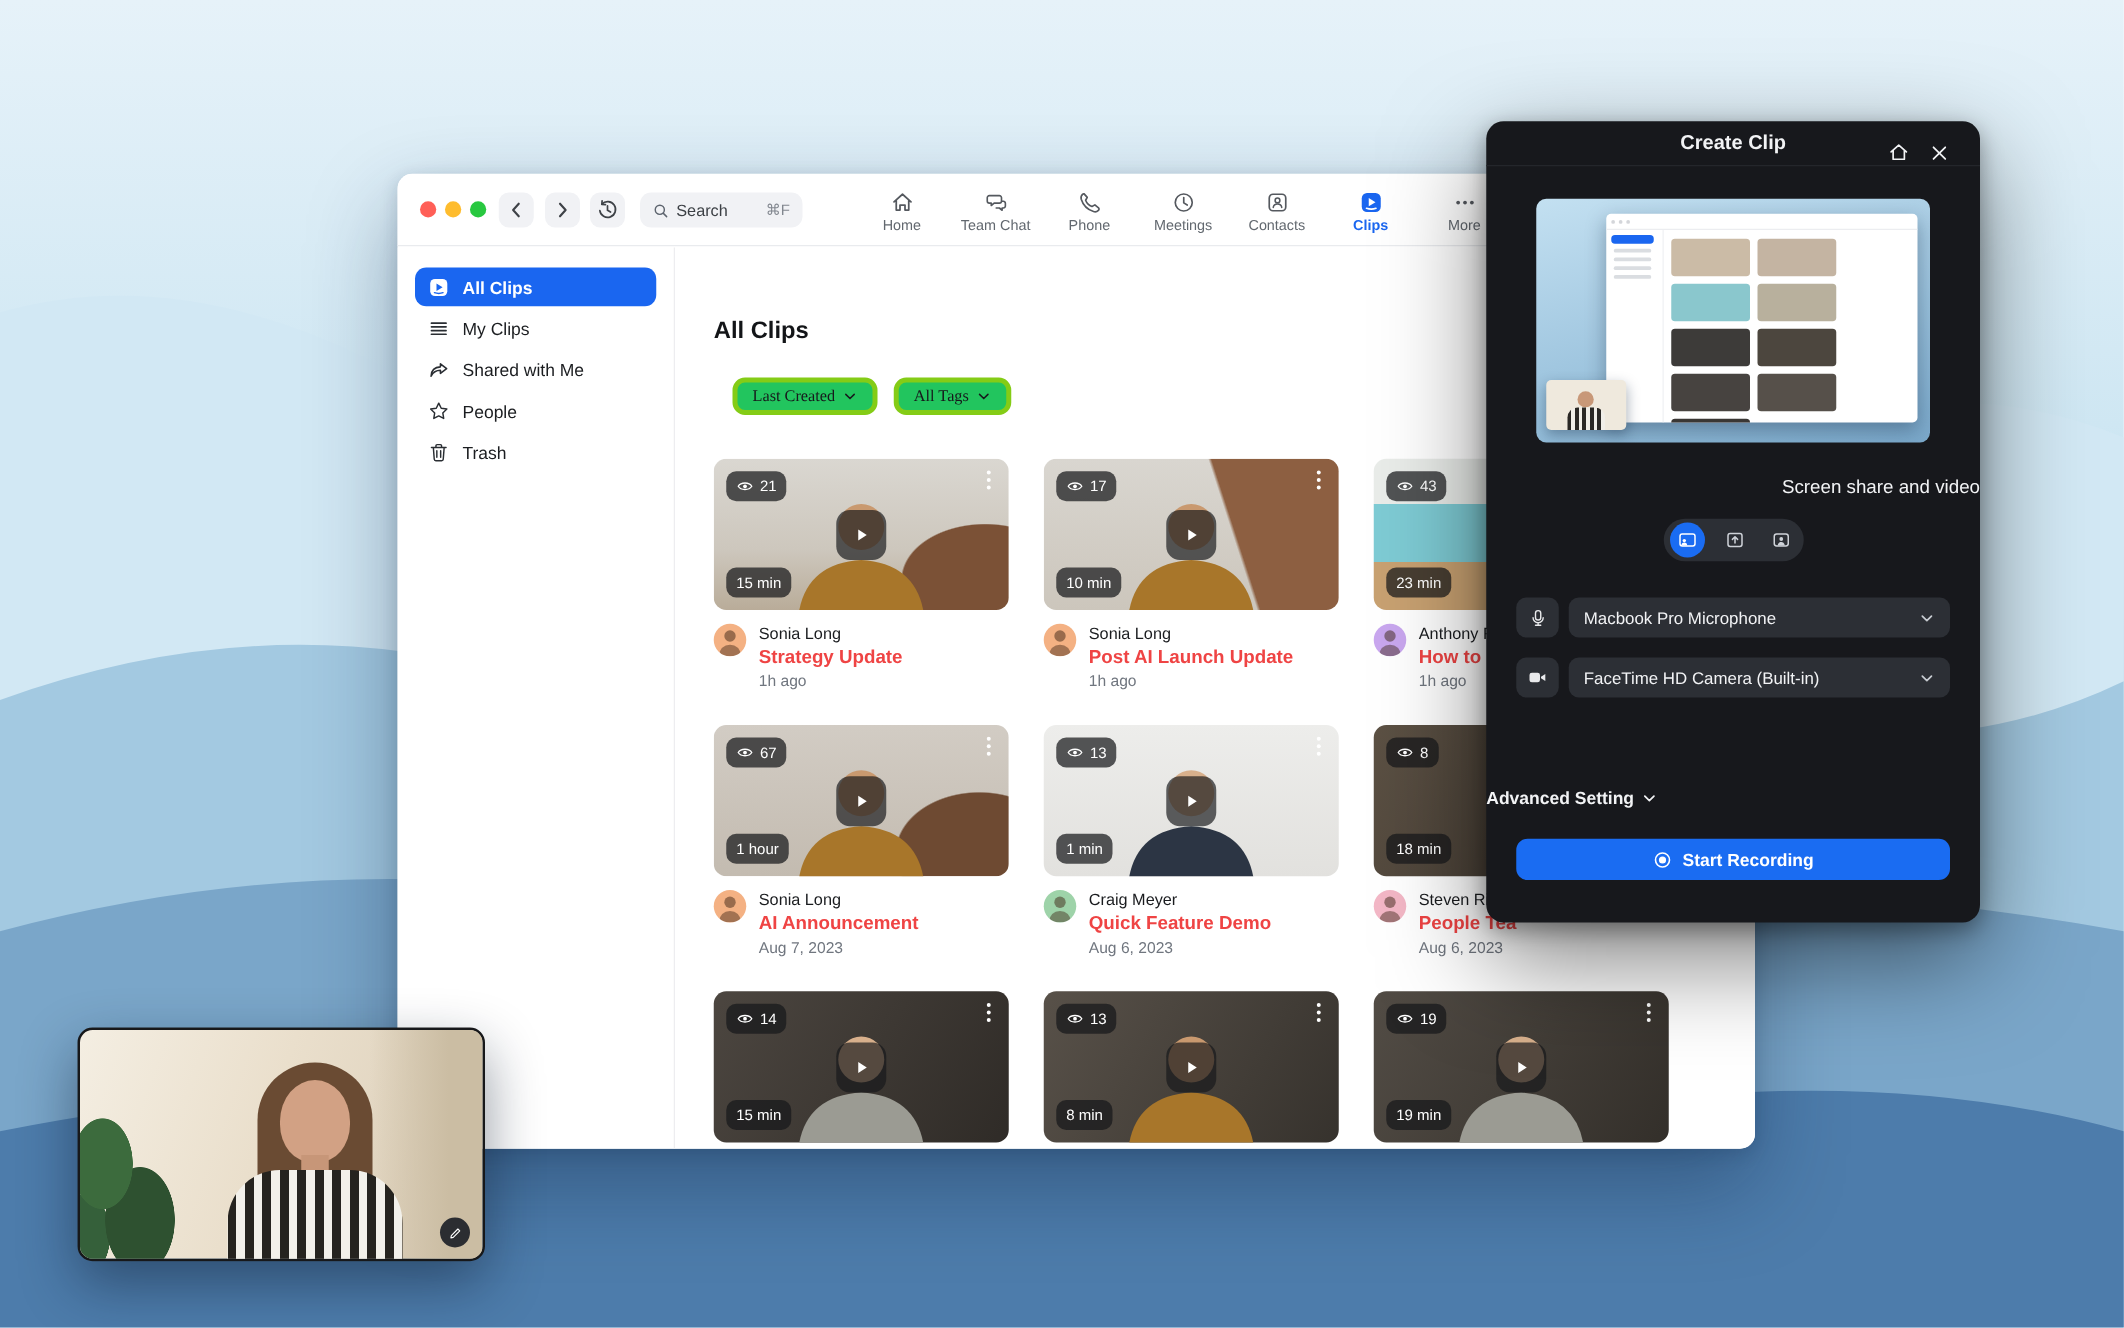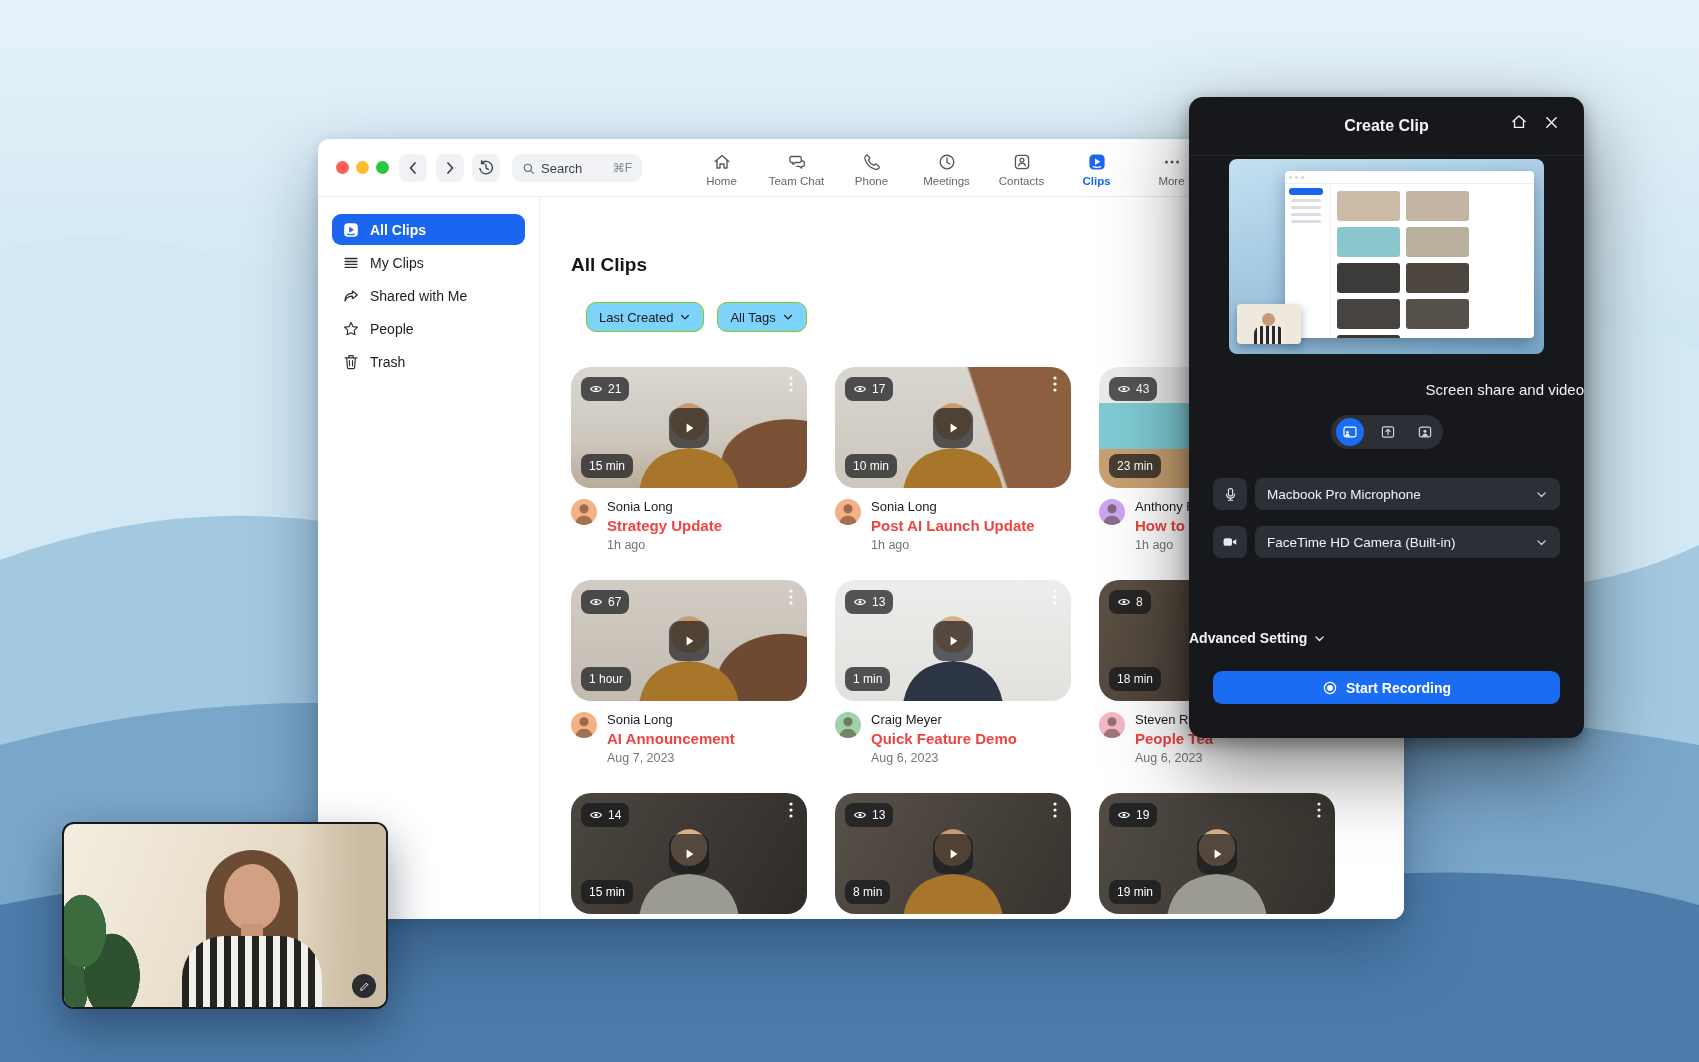--- a/index.html
+++ b/index.html
@@ -32,28 +32,28 @@
   .sitem.active{background:#1a66f0;color:#fff;font-weight:600}
 
   .content{position:absolute;left:222px;top:59px;right:0;bottom:0;background:#fff}
   .pagetitle{position:absolute;left:31px;top:56px;font-size:19px;font-weight:700;color:#131518}
   .filterrow{position:absolute;left:31px;top:104px;display:flex;align-items:center}
   .clipsearch{position:relative;width:268px;height:30px}
   .clipsearch input{width:100%;height:100%;border:1px solid #c7cdd5;border-radius:10px;padding:0 10px 0 31px;font-size:13px;
     font-family:inherit;color:#17191c;outline:none;background:#fff}
   .clipsearch input::placeholder{color:#8b9199}
   .clipsearch .mag{position:absolute;left:9px;top:7px}
-  .fbtn{height:30px;border:1px solid #84cc16;border-radius:10px;background:#7dd3fc;display:flex;align-items:center;gap:6px;
-    padding:0 12px;font-size:13px;color:#17191c;font-family:Liberation Sans, sans-serif}
+  .fbtn{height:30px;border:4px solid #84cc16;border-radius:10px;background:#22c55e;display:flex;align-items:center;gap:6px;
+    padding:0 12px;font-size:13px;color:#17191c;font-family:Liberation Serif, serif}
   .fbtn.f1{margin-left:15px}.fbtn.f2{margin-left:13px}
 
   .grid-row{position:absolute;left:31px;display:flex;gap:28px}
   .gr0{top:169px}.gr1{top:382px}.gr2{top:595px}
   .card{width:236px}
-  .thumb{position:relative;width:236px;height:121px;border-radius:20px;overflow:hidden}
+  .thumb{position:relative;width:236px;height:121px;border-radius:10px;overflow:hidden}
   .person{position:absolute;bottom:-2px;left:50%;transform:translateX(-50%);width:190px;height:92px}
   .person .head{fill:var(--skin,#c9996f)}.person .body{fill:var(--p,#8a8a8a)}
   .t0{background:radial-gradient(150px 100px at 92% 80%,#7b5136 0 44%,transparent 45%),linear-gradient(180deg,#dad7d1 0%,#cdc7bd 60%,#b9ac99 100%);--p:#a8762a}
   .t1{background:linear-gradient(72deg,transparent 0 62%,#8d5f41 63%),linear-gradient(180deg,#d9d6d0 0%,#ccc6bc 100%);--p:#a8762a}
   .t2{background:linear-gradient(180deg,#e9ece9 0 30%,#7ecbd4 30% 68%,#c8a171 68% 100%)}
   .t3{background:radial-gradient(150px 110px at 90% 85%,#6e4a32 0 44%,transparent 45%),linear-gradient(180deg,#d2ccc4 0%,#c3bbb0 100%);--p:#a8762a}
   .t4{background:linear-gradient(180deg,#ededeb 0%,#e2e1de 100%);--p:#2c3544;--skin:#d8b08c}
   .t5{background:linear-gradient(120deg,#5c5144 0%,#3a332c 100%);--p:#7d6e5d}
   .t5 .person{left:78%;width:150px}
   .t6{background:linear-gradient(120deg,#4c4640 0%,#2f2b27 100%);--p:#9b9b93;--skin:#d8b08c}
@@ -71,21 +71,21 @@
   .avatar svg{position:absolute;inset:0;width:100%;height:100%}
   .avatar svg .ah{fill:rgba(62,37,22,.5)}.avatar svg .ab{fill:rgba(62,37,22,.45)}
   .av-sonia{background:#f4b183}.av-anthony{background:#c9a7ef}.av-craig{background:#9ed3a9}.av-steven{background:#f3b7c6}
   .author{font-size:13px;color:#1a1c1f;margin-bottom:3px}
   .ctitle{font-size:15px;font-weight:700;color:#ef4444;margin-bottom:4px;white-space:nowrap}
   .cdate{font-size:12.5px;color:#70767f}
 
   
   .panel{position:absolute;left:1189px;top:97px;width:395px;height:641px;background:#17181c;border-radius:14px;z-index:20;
     box-shadow:0 30px 80px rgba(0,0,0,.5),0 6px 18px rgba(0,0,0,.35);color:#f2f3f5}
-  .p-head{position:absolute;left:0;top:0;right:0;height:59px;border-bottom:1px solid #24262b;display:flex;align-items:center;justify-content:center}
+  .p-head{position:absolute;left:0;top:0;right:0;height:36px;border-bottom:1px solid #24262b;display:flex;align-items:center;justify-content:center}
   .p-title{font-size:16px;font-weight:700}
   .p-ico{position:absolute;top:14px;width:22px;height:22px;display:flex;align-items:center;justify-content:center}
   .p-home{right:54px}.p-close{right:22px}
   .pv{position:absolute;left:40px;top:62px;width:315px;height:195px;border-radius:8px;overflow:hidden;
     background:linear-gradient(165deg,#c3e0f1 0%,#9dc4de 55%,#7aa8ca 100%)}
   .pv-win{position:absolute;left:56px;top:12px;right:10px;bottom:16px;background:#fff;border-radius:4px;box-shadow:0 6px 16px rgba(10,30,55,.35);overflow:hidden}
   .pv-top{position:absolute;left:0;top:0;right:0;height:13px;border-bottom:1px solid #ecedf0}
   .pv-top i{position:absolute;top:5px;width:3px;height:3px;border-radius:50%;background:#d4d6da}
   .pv-side{position:absolute;left:0;top:13px;bottom:0;width:46px;border-right:1px solid #f0f1f3;padding:4px}
   .pv-pill{width:34px;height:7px;border-radius:3px;background:#1a66f0;margin-bottom:4px}

